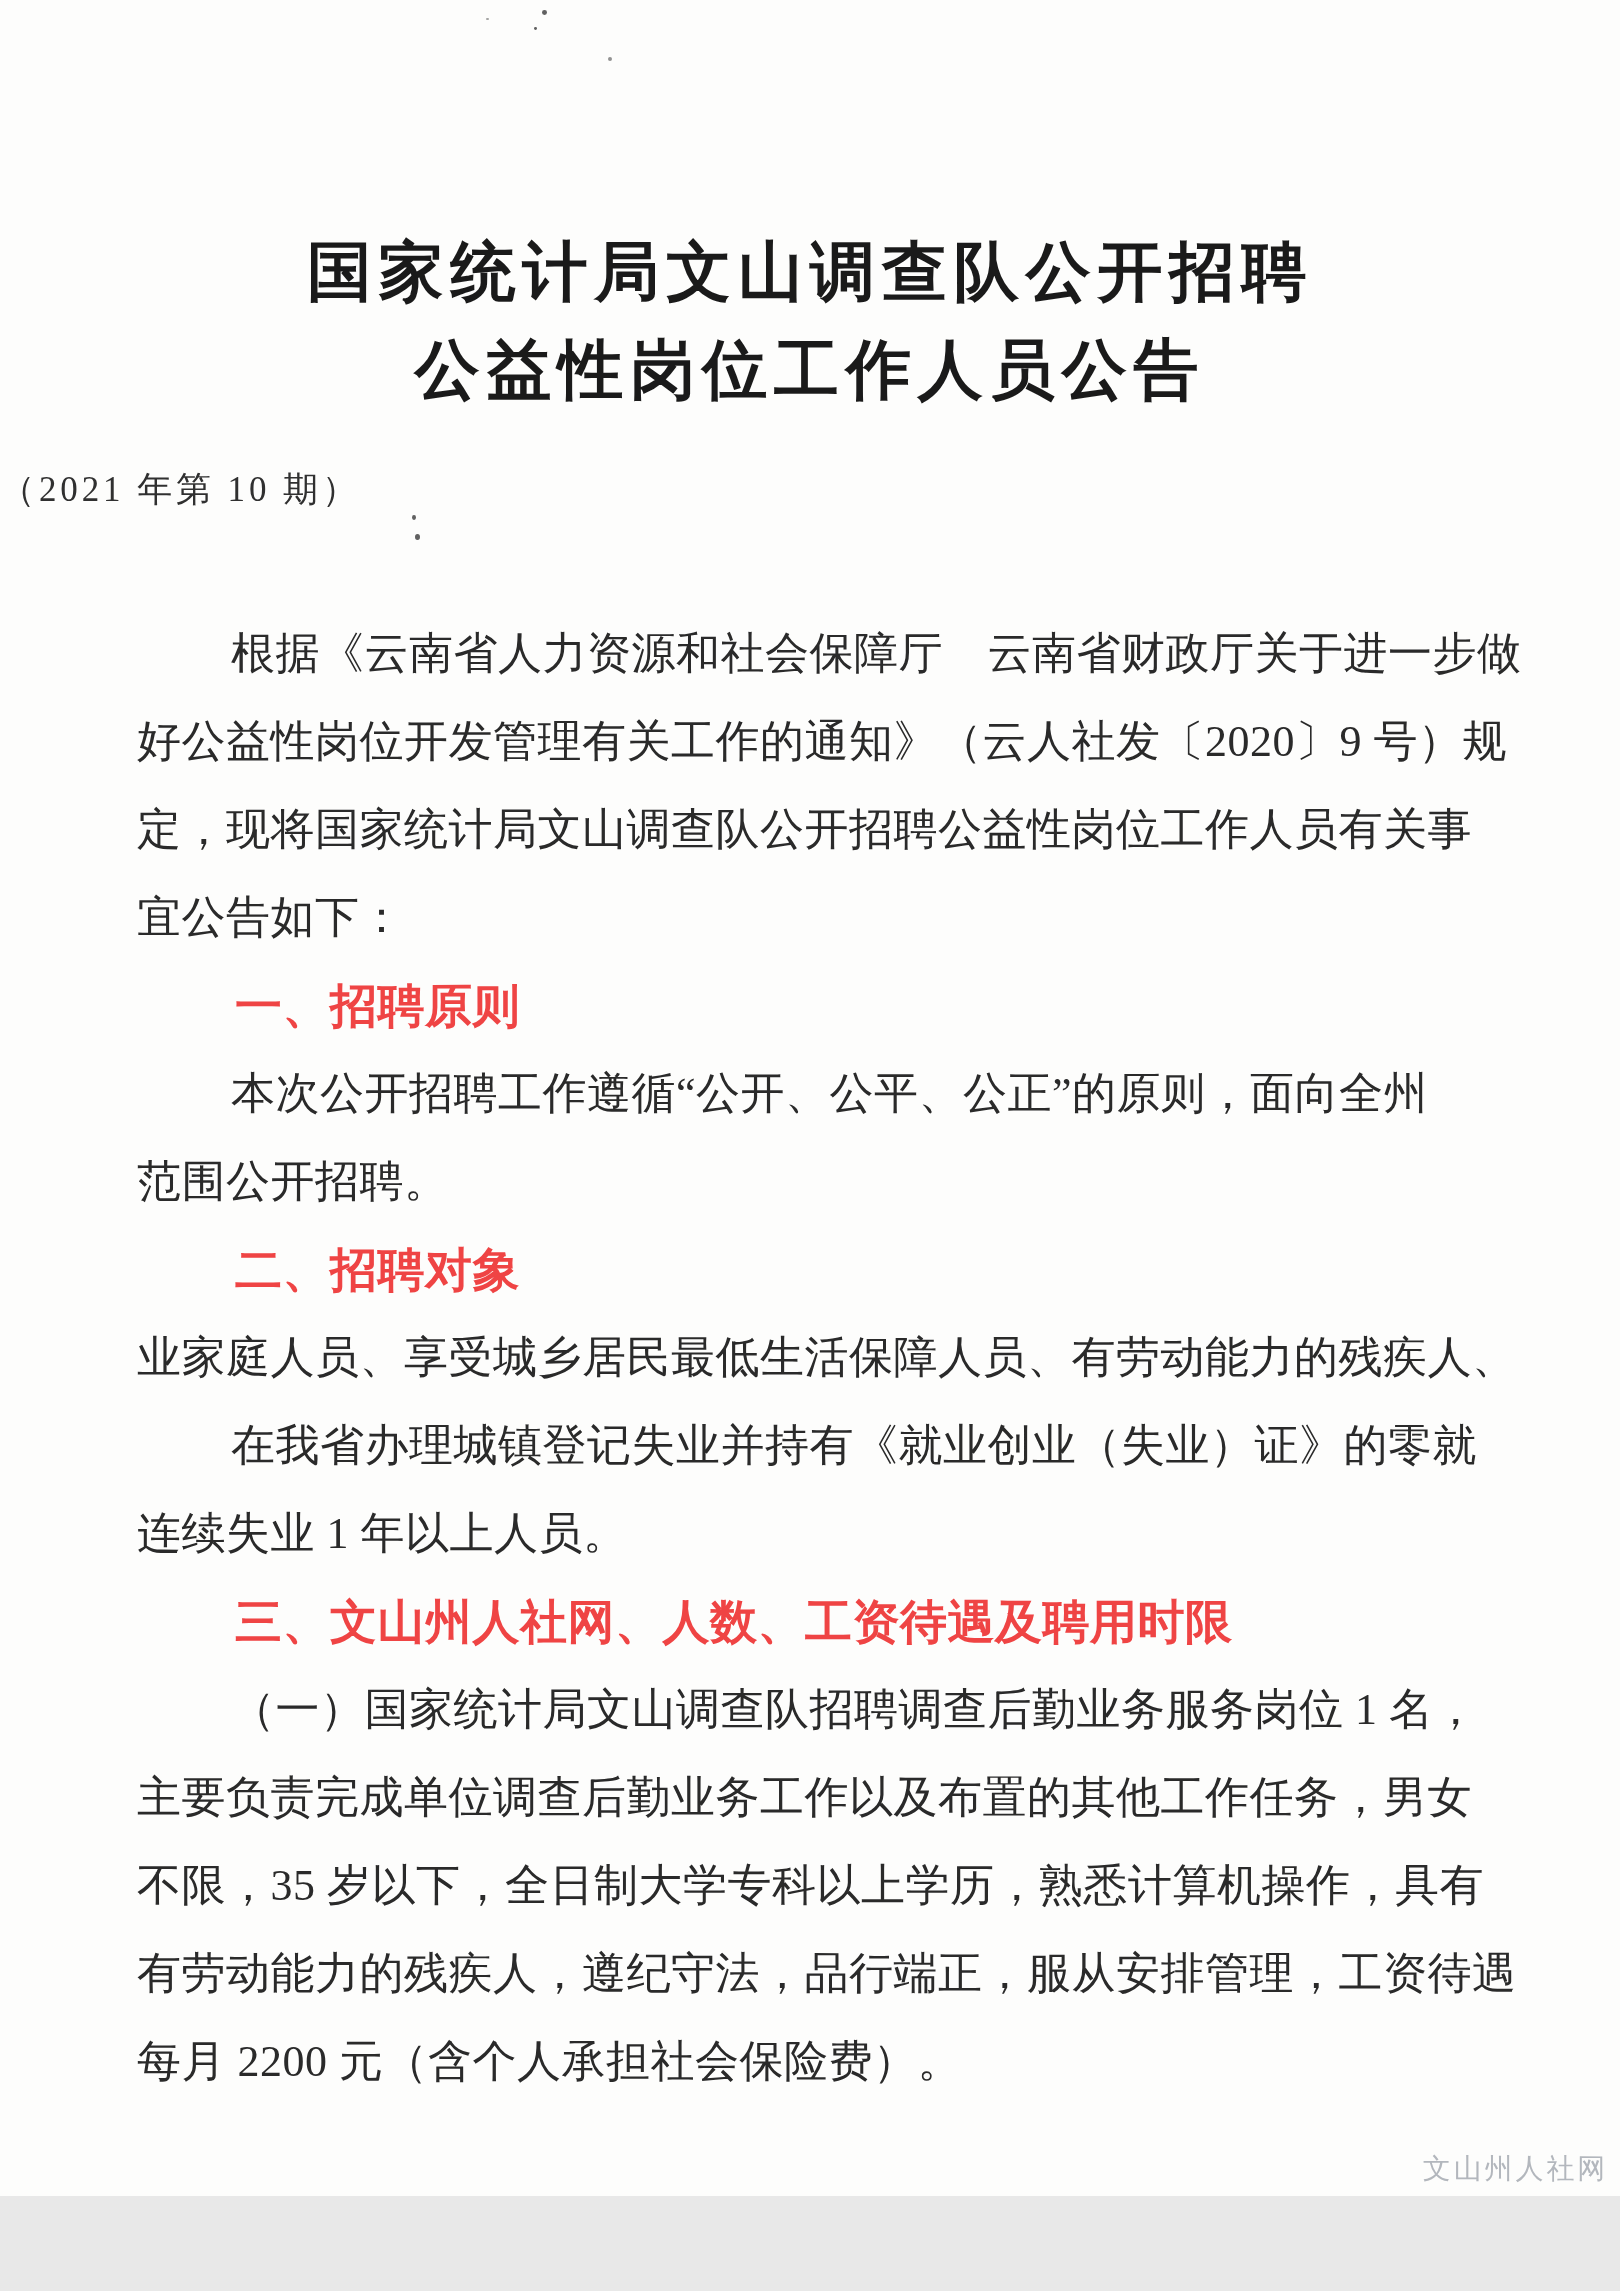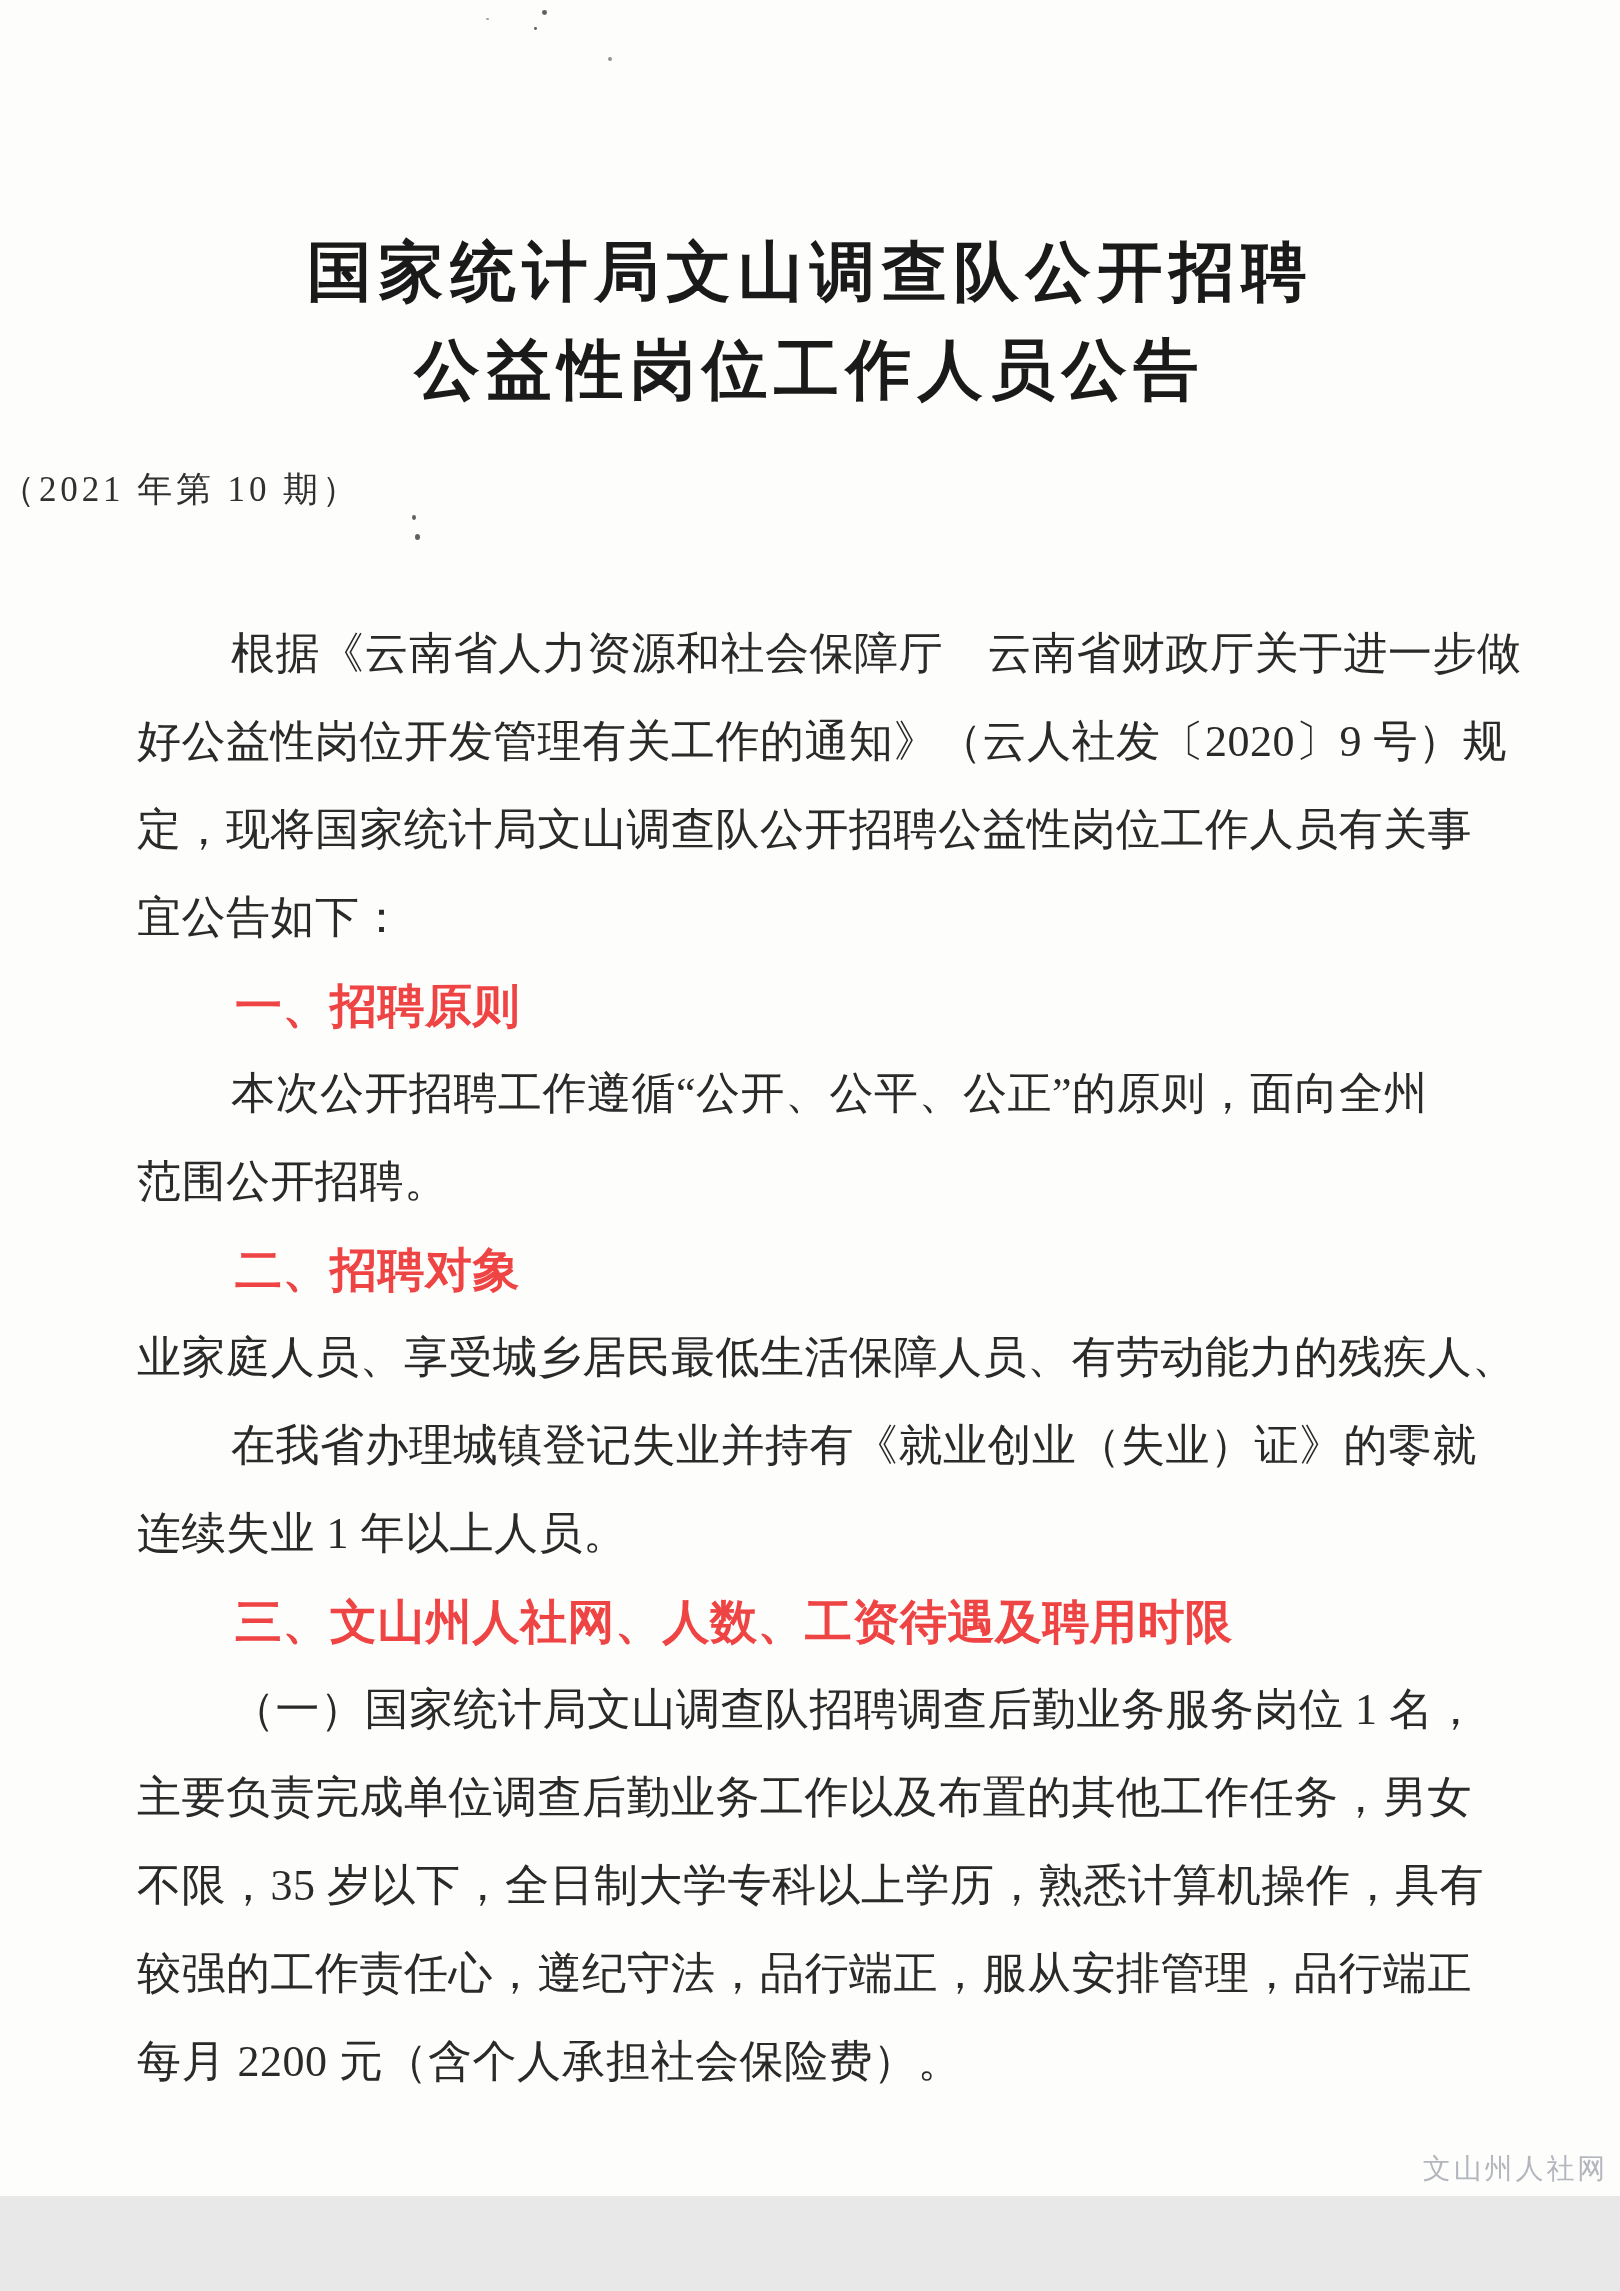--- a/index.html
+++ b/index.html
@@ -111,20 +111,20 @@
     <div class="doc-line indent">本次公开招聘工作遵循“公开、公平、公正”的原则，面向全州</div>
     <div class="doc-line">范围公开招聘。</div>
     <div class="doc-line heading">二、招聘对象</div>
     <div class="doc-line">业家庭人员、享受城乡居民最低生活保障人员、有劳动能力的残疾人、</div>
     <div class="doc-line indent">在我省办理城镇登记失业并持有《就业创业（失业）证》的零就</div>
     <div class="doc-line">连续失业 1 年以上人员。</div>
     <div class="doc-line heading">三、文山州人社网、人数、工资待遇及聘用时限</div>
     <div class="doc-line indent">（一）国家统计局文山调查队招聘调查后勤业务服务岗位 1 名，</div>
     <div class="doc-line">主要负责完成单位调查后勤业务工作以及布置的其他工作任务，男女</div>
     <div class="doc-line">不限，35 岁以下，全日制大学专科以上学历，熟悉计算机操作，具有</div>
-    <div class="doc-line">较强的工作责任心，遵纪守法，品行端正，服从安排管理，品行端正</div>
+    <div class="doc-line">有劳动能力的残疾人，遵纪守法，品行端正，服从安排管理，工资待遇</div>
     <div class="doc-line">每月 2200 元（含个人承担社会保险费）。</div>
   </div>
 
   <div class="watermark">文山州人社网</div>
 
 </div>
 
 
 </body></html>

